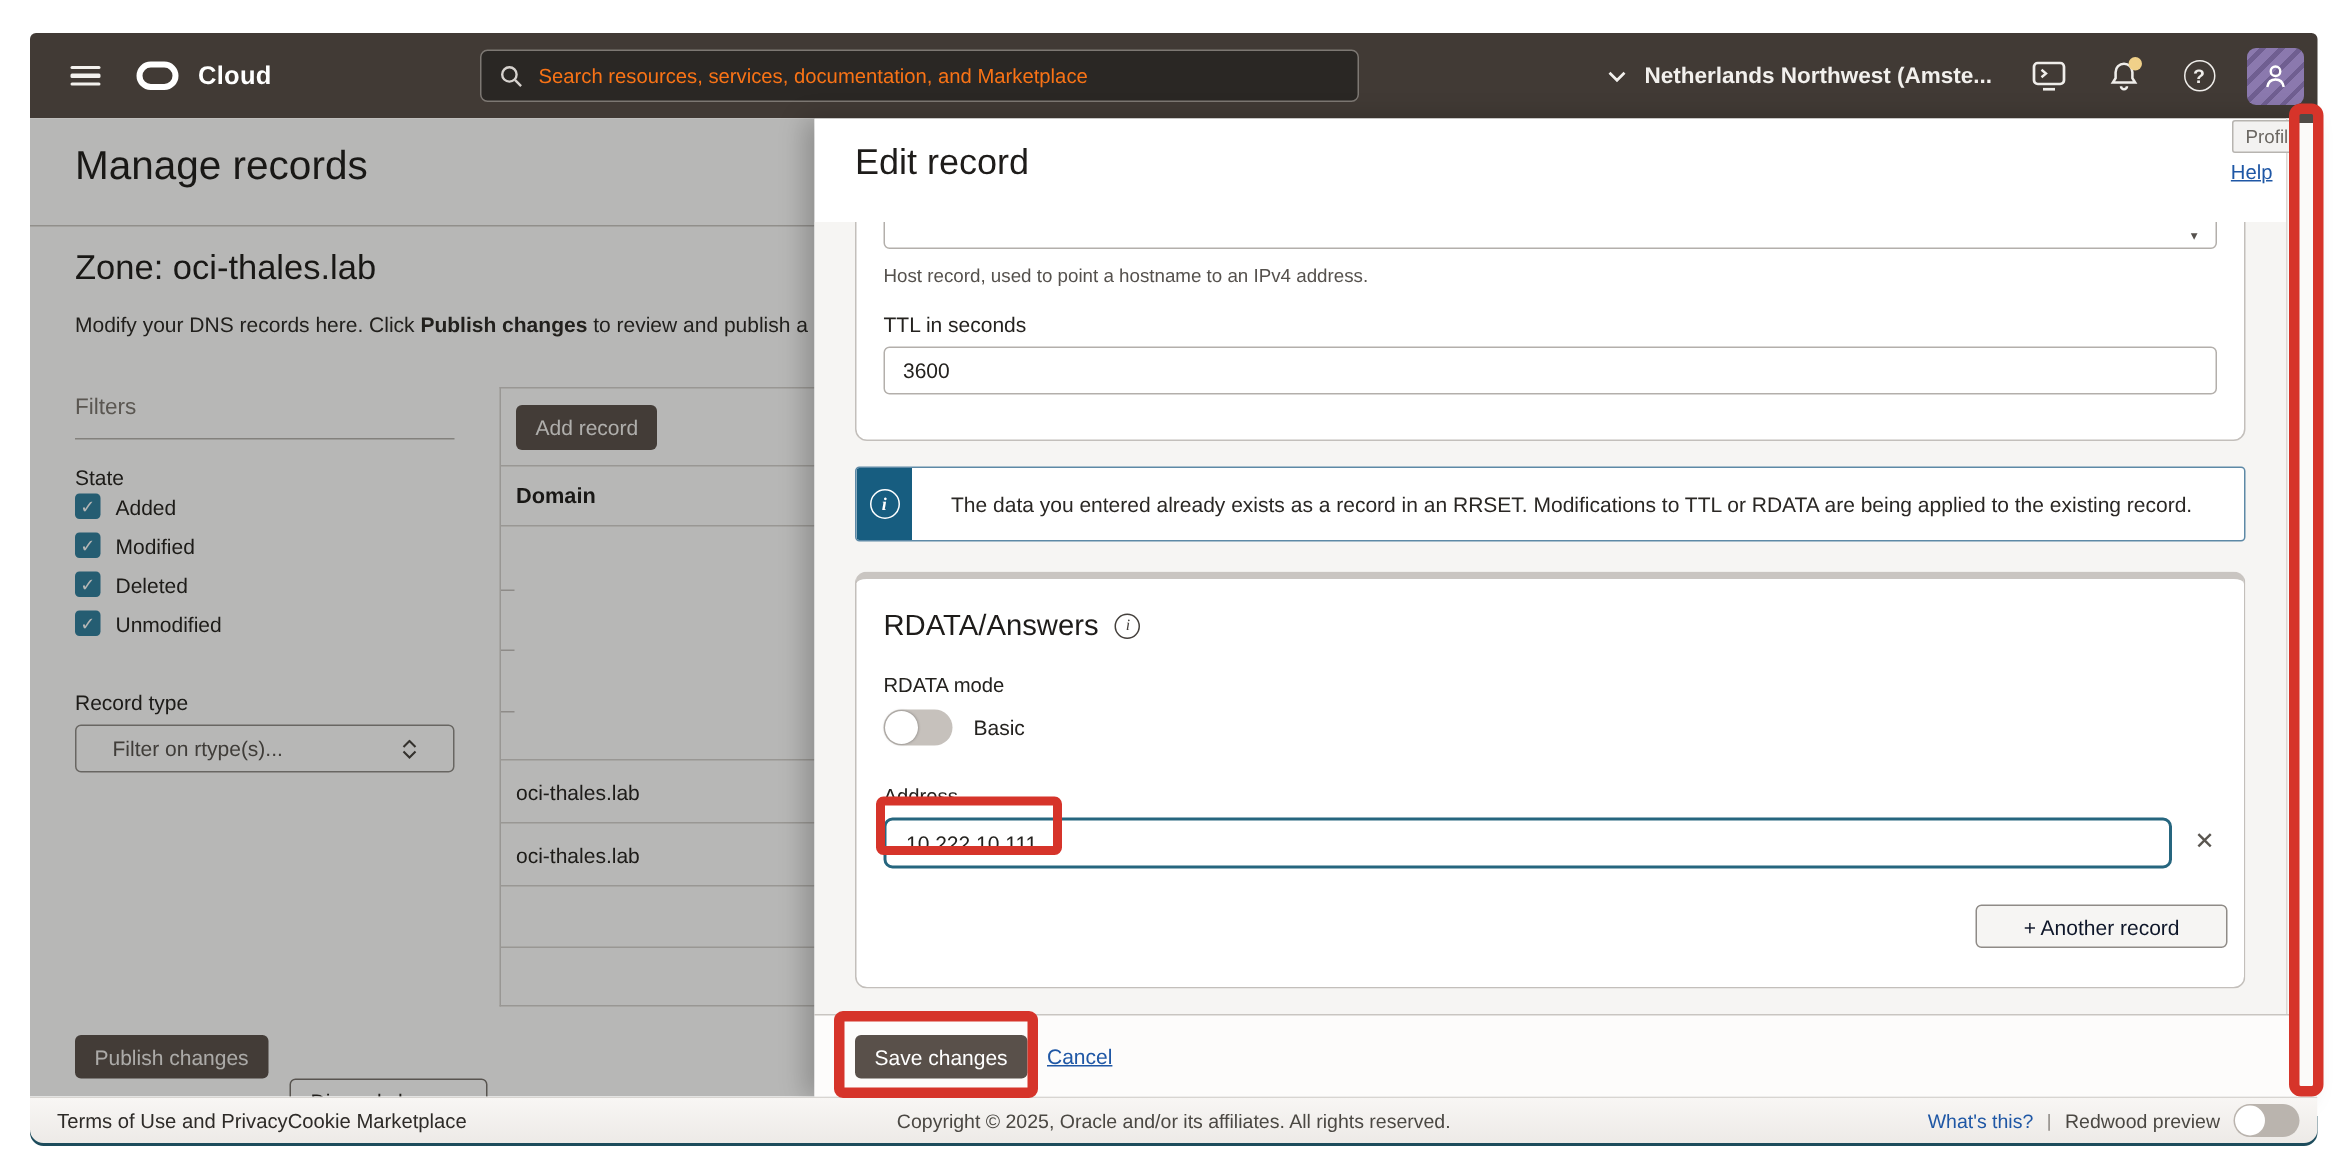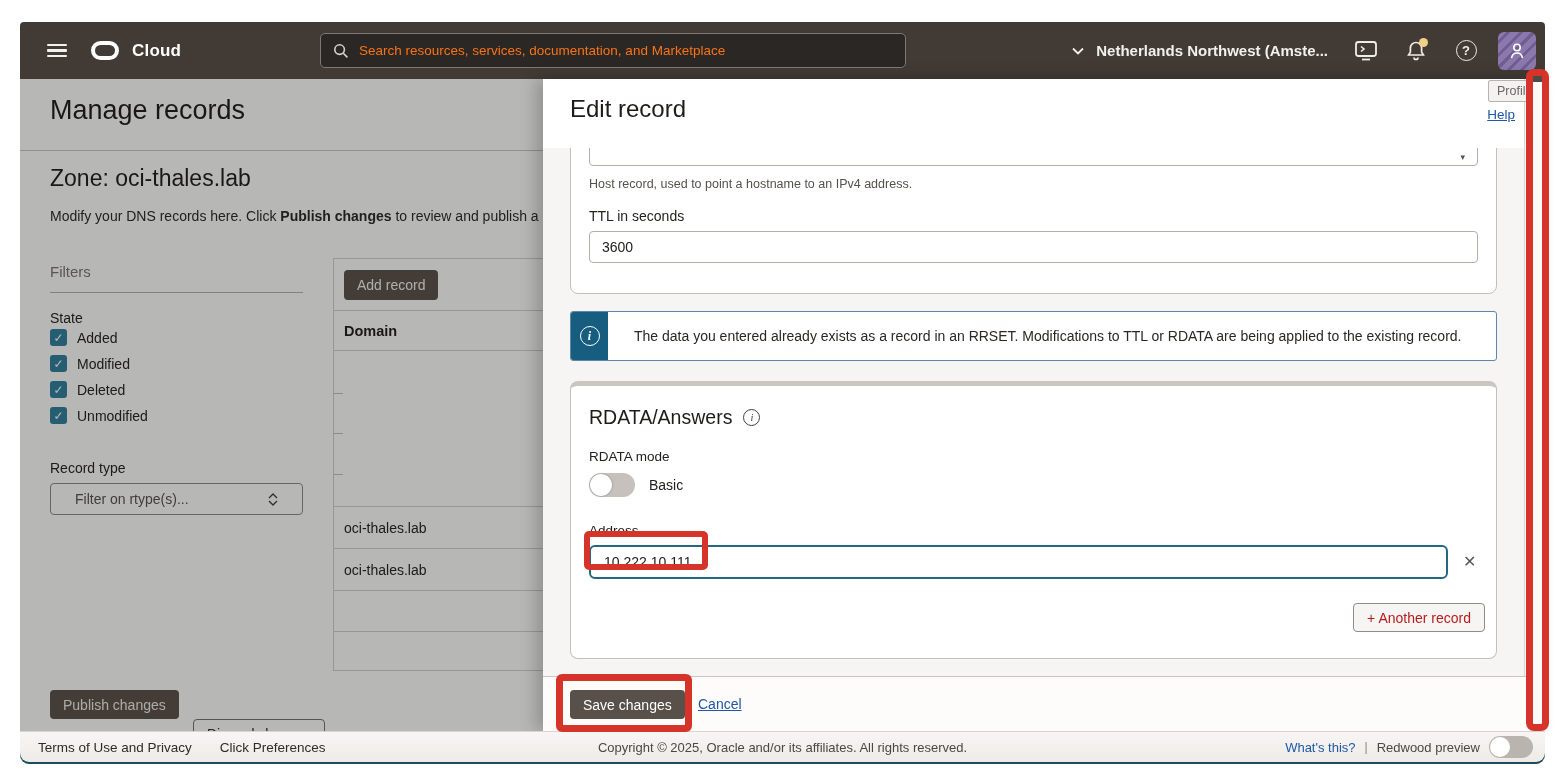--- a/index.html
+++ b/index.html
@@ -104,36 +104,36 @@
   .toggle{width:46px;height:24px;border-radius:12px;background:#c6c1bc;position:relative;cursor:pointer;flex:none;}
   .knob{position:absolute;left:1px;top:1px;width:22px;height:22px;border-radius:50%;background:#fff;
     box-shadow:0 0 2px rgba(0,0,0,.4);}
   .toggle-lbl{font-size:14px;color:#24221f;}
   .addr-label{margin-top:26px;font-size:13.5px;color:#24221f;}
   .addr-row{margin-top:7px;display:flex;align-items:center;gap:15px;}
   .addr-input{width:859px;height:34px;border:2px solid var(--teal);border-radius:6px;font-size:14px;color:#24221f;
     padding-left:13px;font-family:"Liberation Sans",sans-serif;background:#fff;}
   .x-icon{font-size:16px;color:#5a5650;cursor:pointer;line-height:1;}
   .another-row{margin-top:24px;width:896px;display:flex;justify-content:flex-end;}
-  .another-btn{height:29px;padding:0 13px;background:#f6f5f3;border:1px solid #8f8b87;border-radius:4px;
-    font-size:14px;color:#b91c1c;cursor:pointer;}
+  .another-btn{height:29px;padding:0 31px;background:#f6f5f3;border:1px solid #8f8b87;border-radius:4px;
+    font-size:14px;color:#0f172a;cursor:pointer;}
   .panel-actions{position:absolute;left:0;right:0;bottom:0;height:55px;border-top:1px solid #c9c5c1;background:#fdfcfb;}
   .save-btn{position:absolute;left:27px;top:13px;height:29px;padding:0 13px;background:var(--btndark);
     border:none;border-radius:4px;color:#fff;font-size:14px;cursor:pointer;}
   .cancel-link{position:absolute;left:155px;top:19px;font-size:14px;color:var(--link);text-decoration:underline;cursor:pointer;}
   .scrolltrack{position:absolute;right:0;top:0;width:21px;height:597px;background:#fbfaf9;border-left:1px solid #dbd8d4;}
   .scrollthumb{position:absolute;left:5px;top:1px;width:10px;height:9px;background:#4f4a46;}
 
   
   .footer-teal{position:absolute;left:20px;top:744px;width:1525px;height:20px;background:var(--footerteal);
     border-radius:0 0 9px 9px;z-index:1;}
   .footer{position:absolute;left:20px;top:731px;width:1525px;height:31px;z-index:2;
     background:linear-gradient(#f8f6f4,#edeae7);border-top:1px solid #d8d5d1;border-radius:0 0 9px 9px;
     display:flex;align-items:center;font-size:13.5px;color:#2e2b28;}
-  .f-left{display:flex;gap:28px;padding-left:18px;}
+  .f-left{display:flex;padding-left:18px;}
   .f-link{cursor:pointer;}
   .f-center{position:absolute;left:0;right:0;text-align:center;font-size:13px;color:#4b4843;pointer-events:none;}
   .f-right{position:absolute;right:12px;display:flex;align-items:center;gap:9px;}
   .whats{color:var(--link);font-size:13px;cursor:pointer;}
   .f-sep{color:#8a8681;font-size:12px;}
   .redwood{font-size:13px;color:#4b4843;}
   .mini-toggle{width:44px;height:22px;border-radius:11px;background:#bab4ae;position:relative;cursor:pointer;}
   .mini-knob{position:absolute;left:1px;top:1px;width:20px;height:20px;border-radius:50%;background:#fff;}
 
   
@@ -311,21 +311,21 @@
 
     <div class="scrolltrack">
       <span class="scrollthumb"></span>
     </div>
   </div>
 
   <div class="footer-teal"></div>
   <div class="footer">
     <div class="f-left">
       <span class="f-link">Terms of Use and Privacy</span>
-      <span class="f-link">Click Preferences</span>
+      <span class="f-link">Cookie Marketplace</span>
     </div>
     <div class="f-center">Copyright © 2025, Oracle and/or its affiliates. All rights reserved.</div>
     <div class="f-right">
       <span class="whats">What's this?</span>
       <span class="f-sep">|</span>
       <span class="redwood">Redwood preview</span>
       <span class="mini-toggle">
           <span class="mini-knob"></span>
         </span>
     </div>

